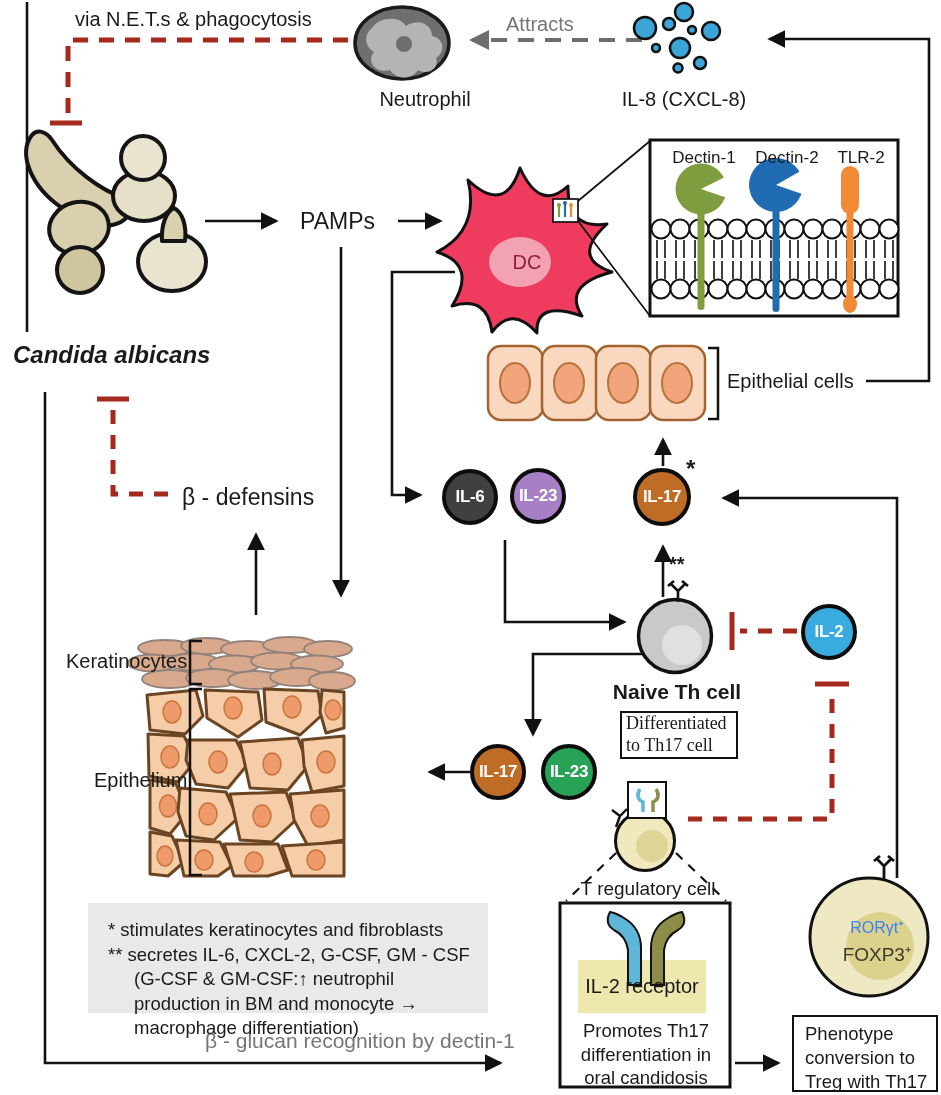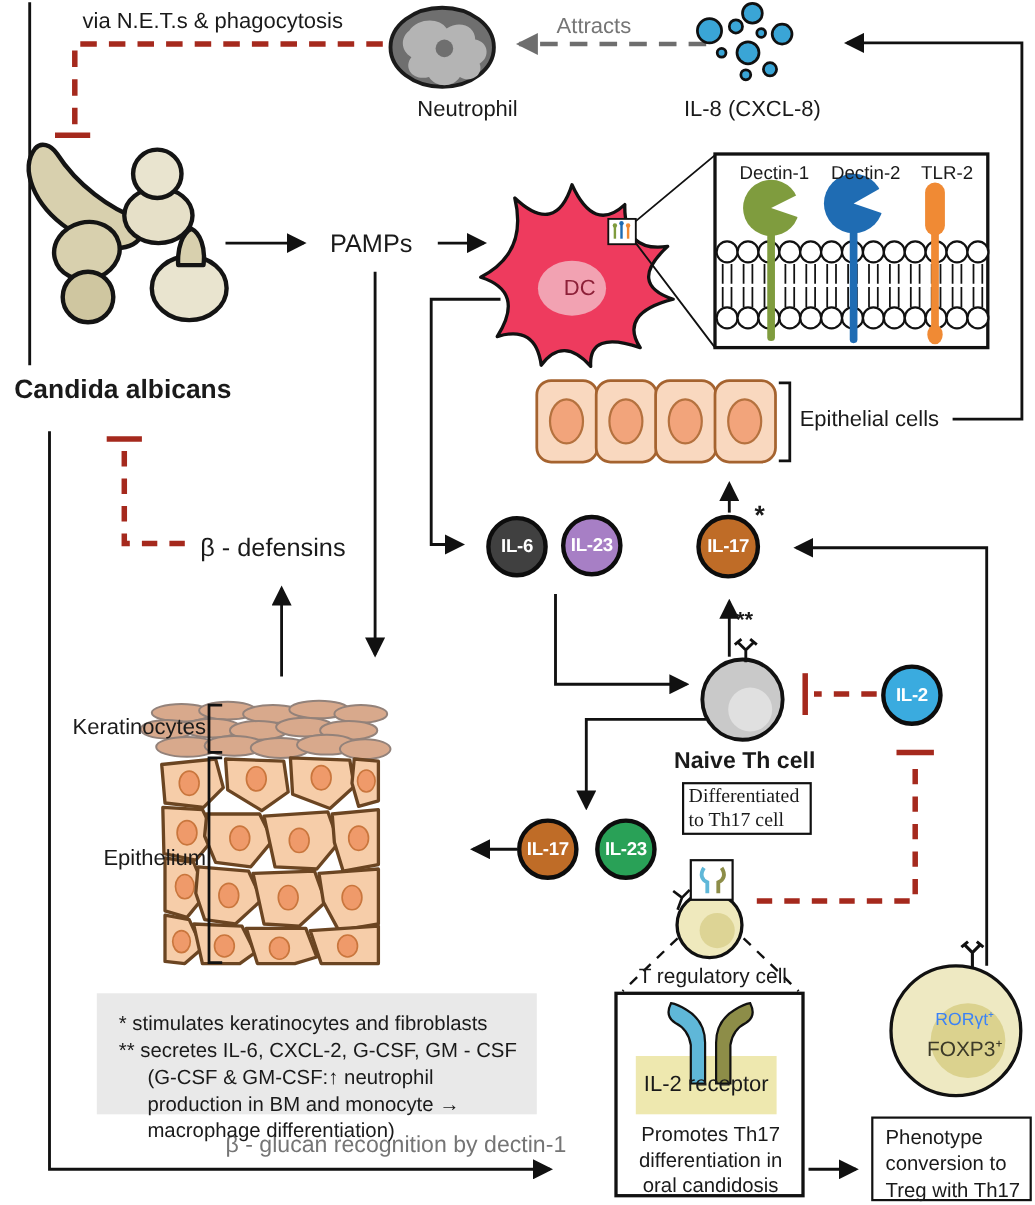--- a/index.html
+++ b/index.html
@@ -3,21 +3,21 @@
 <meta charset="utf-8">
 <style>
   html,body{margin:0;padding:0;background:#fff;}
   #stage{position:relative;width:941px;height:1095px;background:#fff;overflow:hidden;
          font-family:"Liberation Sans",sans-serif;color:#1a1a1a;}
   svg.layer{position:absolute;left:0;top:0;}
   .lbl{position:absolute;white-space:nowrap;font-size:20px;line-height:1.15;z-index:2;}
   .gray{color:#757575;}
   .ctr{transform:translateX(-50%);}
   .bold{font-weight:bold;}
-  .ital{}
+  .ital{font-style:italic;}
   .cyt{position:absolute;border-radius:50%;border:4px solid #0d0d0d;color:#fff;font-weight:bold;
        display:flex;align-items:center;justify-content:center;font-size:17px;z-index:2;
        box-sizing:border-box;letter-spacing:-0.3px;}
   .wbox{position:absolute;background:#fff;border:2.5px solid #111;z-index:2;box-sizing:border-box;}
   .note-box{position:absolute;background:#e9e9e9;z-index:2;box-sizing:border-box;
             font-size:18.5px;line-height:1.33;padding:15px 16px 12px 20px;}
   .note{padding-left:26px;text-indent:-26px;}
   .epc{fill:#f6cda9;stroke:#6b4522;stroke-width:3;stroke-linejoin:round;}
   .nuc{fill:#ef9a6a;stroke:#c9763d;stroke-width:1.5;}
   .ker{fill:#d8a98c;stroke:#93827a;stroke-width:1.8;}

